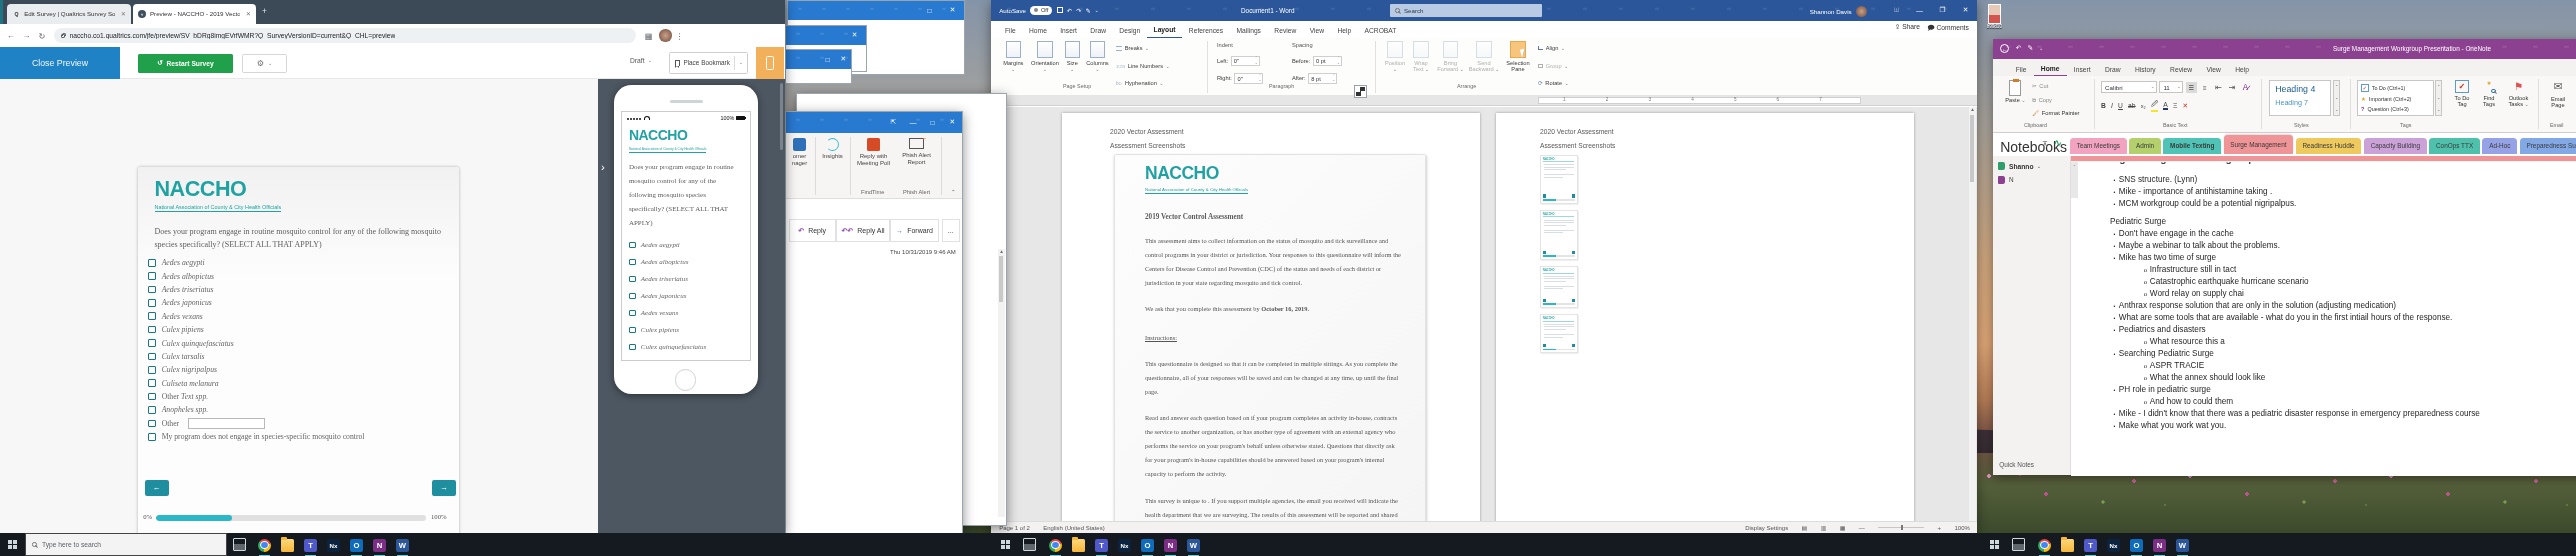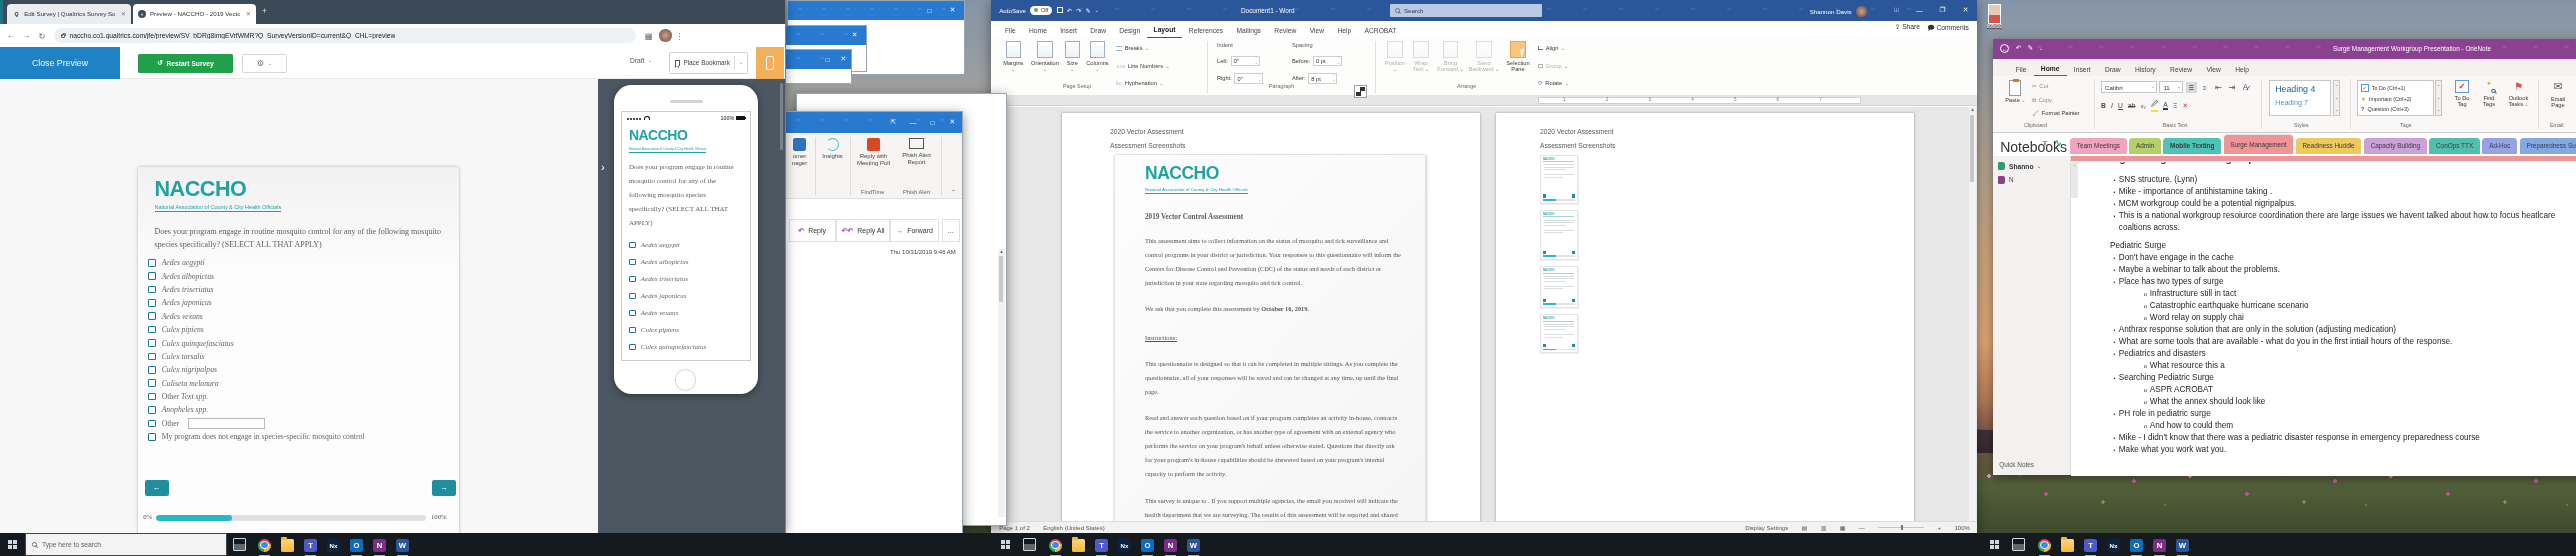--- a/index.html
+++ b/index.html
@@ -677,43 +677,39 @@
           <div class="note">
             <span class="b">•</span>
             <span>Mike - importance of antihistamine taking .</span>
           </div>
 
           <div class="note">
             <span class="b">•</span>
             <span>MCM workgroup could be a potential nigripalpus.</span>
           </div>
 
-          <div class="note">
-            <span class="b">•</span>
-            <span>This is a national workgroup resoiurce coordination there are large issues we havent talked about how to focus heatlcare coaltions across.</span>
-          </div>
 
           <div class="note t-h">
 
             <span>Pediatric Surge</span>
           </div>
 
           <div class="note">
             <span class="b">•</span>
             <span>Don't have engage in the cache</span>
           </div>
 
           <div class="note">
             <span class="b">•</span>
             <span>Maybe a webinar to talk about the problems.</span>
           </div>
 
           <div class="note">
             <span class="b">•</span>
-            <span>Place has two types of surge</span>
+            <span>Mike has two time of surge</span>
           </div>
 
           <div class="note t-l2">
             <span class="b">o</span>
             <span>Infrastructure still in tact</span>
           </div>
 
           <div class="note t-l2">
             <span class="b">o</span>
             <span>Catastrophic earthquake hurricane scenario</span>
@@ -744,21 +740,21 @@
             <span>What resource this a</span>
           </div>
 
           <div class="note">
             <span class="b">•</span>
             <span>Searching Pediatric Surge</span>
           </div>
 
           <div class="note t-l2">
             <span class="b">o</span>
-            <span>ASPR ACROBAT</span>
+            <span>ASPR TRACIE</span>
           </div>
 
           <div class="note t-l2">
             <span class="b">o</span>
             <span>What the annex should look like</span>
           </div>
 
           <div class="note">
             <span class="b">•</span>
             <span>PH role in pediatric surge</span>

